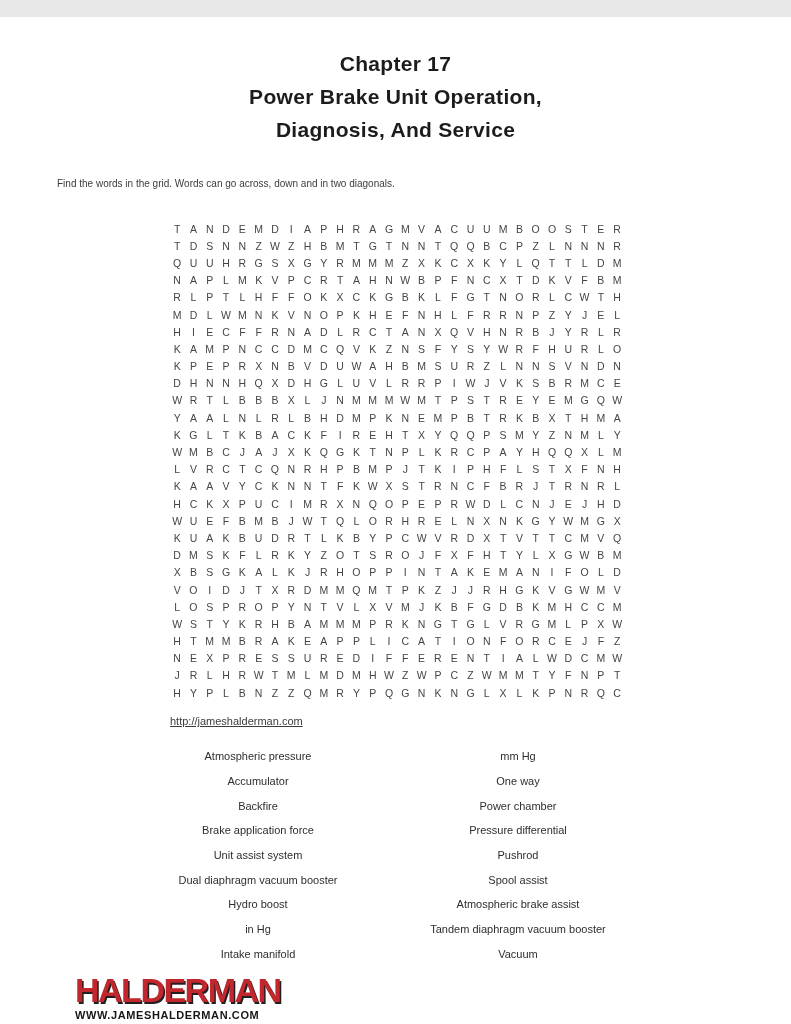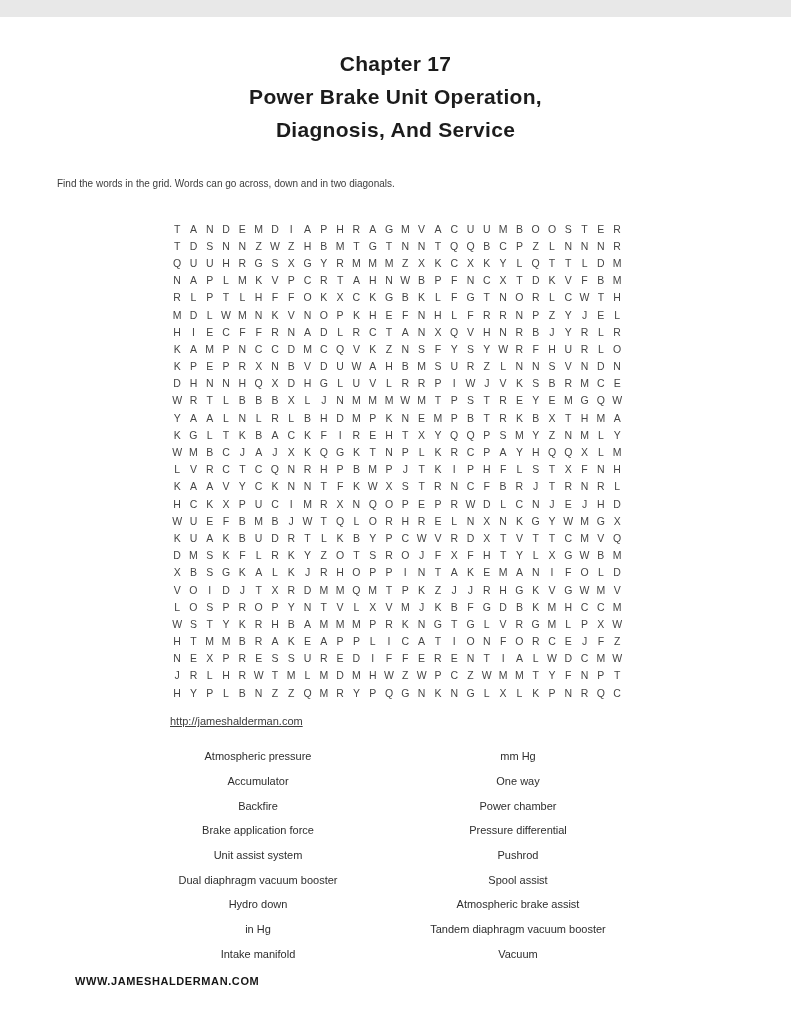--- a/index.html
+++ b/index.html
@@ -947,33 +947,34 @@
 
   <div class="url">http://jameshalderman.com</div>
 
   <div class="word-col left">
       <div class="word-item">Atmospheric pressure</div>
       <div class="word-item">Accumulator</div>
       <div class="word-item">Backfire</div>
       <div class="word-item">Brake application force</div>
       <div class="word-item">Unit assist system</div>
       <div class="word-item">Dual diaphragm vacuum booster</div>
-      <div class="word-item">Hydro down</div>
+      <div class="word-item">Hydro boost</div>
       <div class="word-item">in Hg</div>
       <div class="word-item">Intake manifold</div>
     </div>
   <div class="word-col right">
       <div class="word-item">mm Hg</div>
       <div class="word-item">One way</div>
       <div class="word-item">Power chamber</div>
       <div class="word-item">Pressure differential</div>
       <div class="word-item">Pushrod</div>
       <div class="word-item">Spool assist</div>
       <div class="word-item">Atmospheric brake assist</div>
       <div class="word-item">Tandem diaphragm vacuum booster</div>
       <div class="word-item">Vacuum</div>
     </div>
 
   <div class="logo-block">
+    <div class="logo-text" style="color: rgb(193, 39, 45);">HALDERMAN</div>
     <div class="logo-site">WWW.JAMESHALDERMAN.COM</div>
   </div>
 
 </div>
 
 </body></html>

